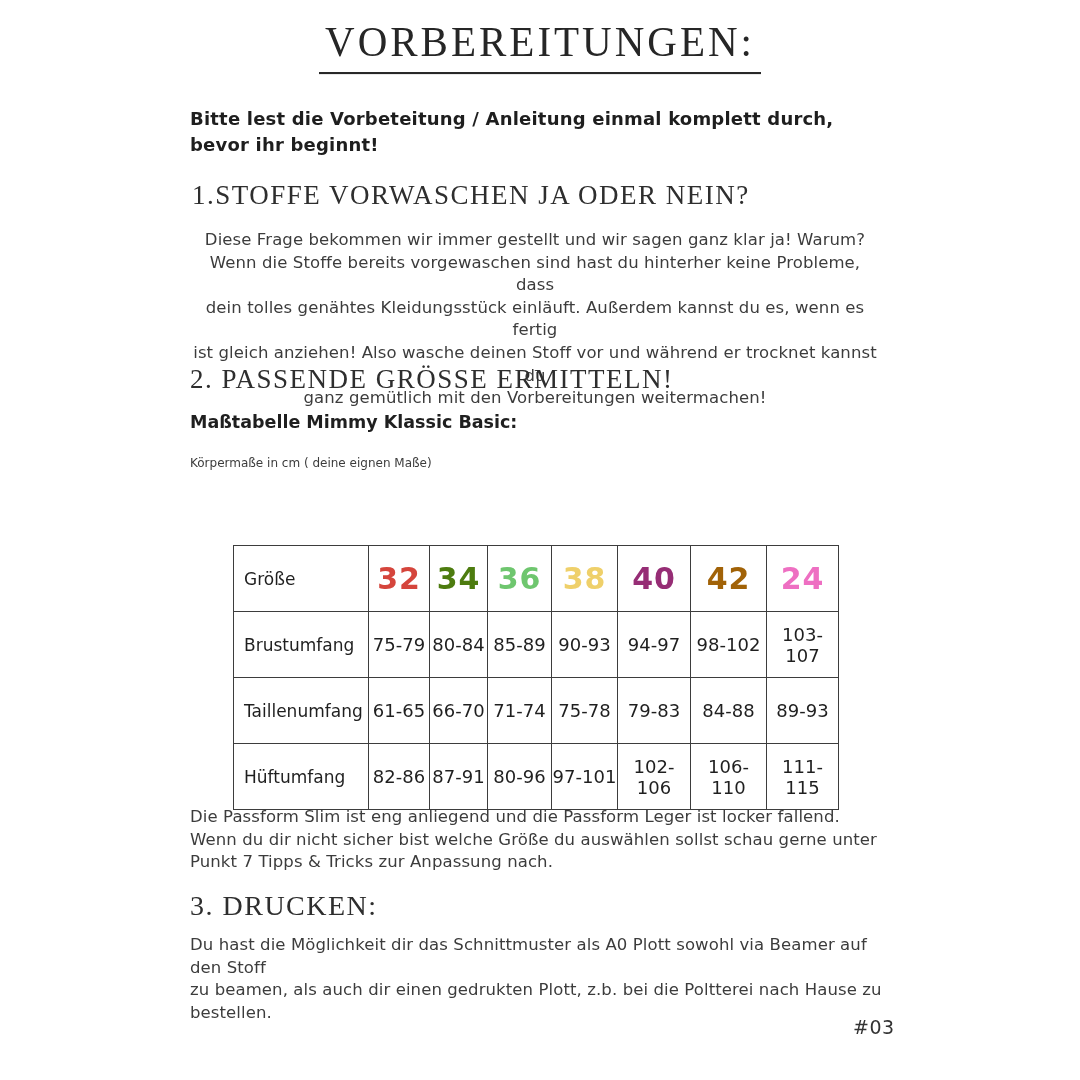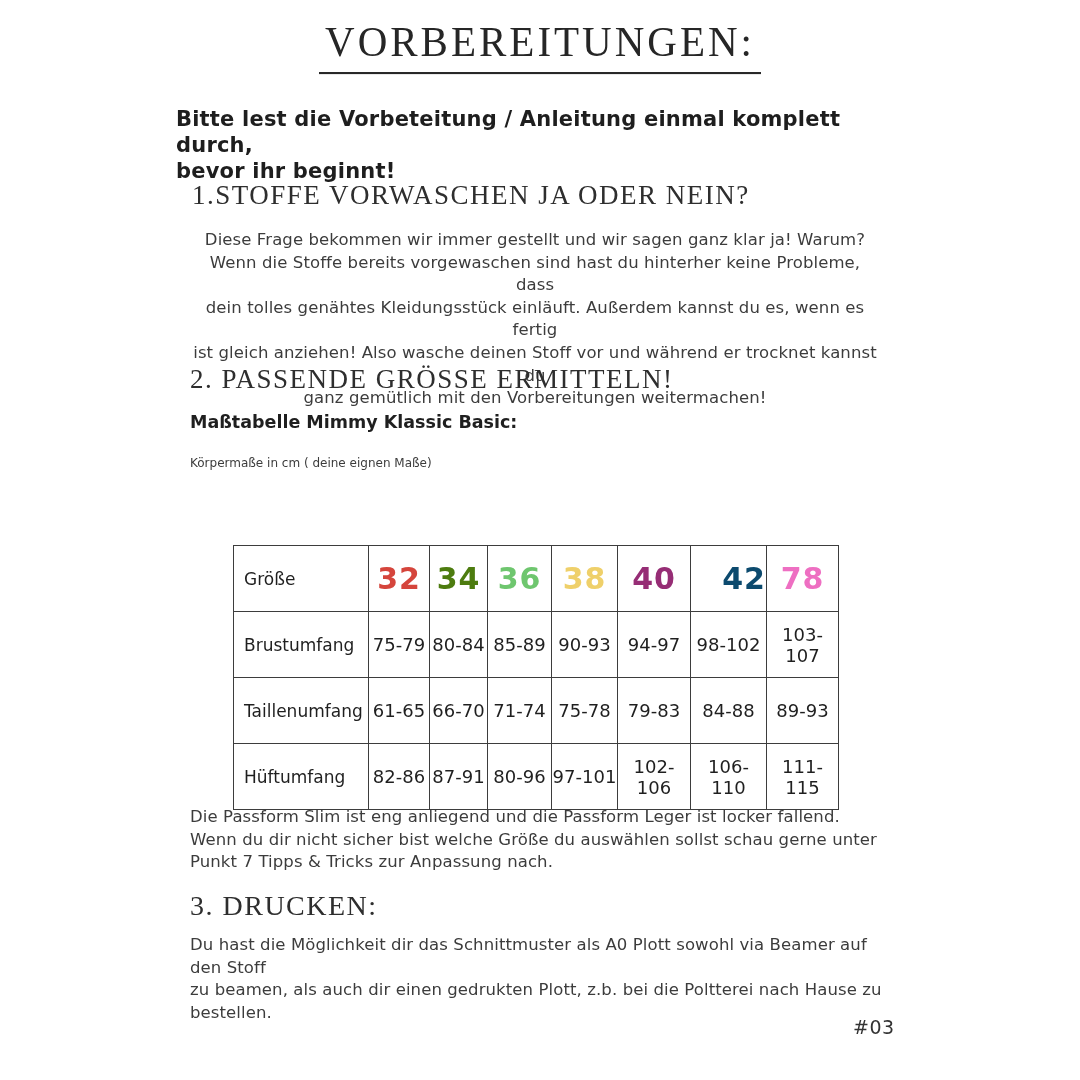--- a/index.html
+++ b/index.html
@@ -22,22 +22,22 @@
     font-weight:400;
     font-size:41px;
     letter-spacing:3px;
     color:#262626;
     border-bottom:2px solid #262626;
     padding:0 6px 5px 6px;
     transform:scaleY(1.04);
   }
 
   .intro{
-    top:106px;left:176px;width:680px;
-    font-weight:700;font-size:21px;line-height:26px;
+    top:106px;left:190px;width:680px;
+    font-weight:700;font-size:18px;line-height:26px;
     color:#1e1e1e;letter-spacing:0.2px;
   }
 
   .section-heading{
     font-family:"Liberation Serif","DejaVu Serif",serif;
     font-weight:400;
     color:#2e2e2e;
     letter-spacing:1.5px;
   }
   .s1-heading{top:180px;left:192px;font-size:27px;}
@@ -123,22 +123,22 @@
         <col style="width:72px">
     </colgroup>
     <tbody>
       <tr>
         <td class="row-label">Größe</td>
         <td class="size-cell" style="color: rgb(213, 69, 60); margin-left: 41px;">32</td>
         <td class="size-cell" style="color: #4d7c0f;">34</td>
         <td class="size-cell" style="color: rgb(110, 198, 110);">36</td>
         <td class="size-cell" style="color: rgb(239, 208, 106);">38</td>
         <td class="size-cell" style="color: rgb(150, 45, 117);">40</td>
-        <td class="size-cell" style="color: #0c4a6e; text-align: right;">42</td>
-        <td class="size-cell" style="color: rgb(238, 111, 194);">78</td>
+        <td class="size-cell" style="color: #a16207;">42</td>
+        <td class="size-cell" style="color: rgb(238, 111, 194);">24</td>
       </tr>
       <tr>
         <td class="row-label">Brustumfang</td>
         <td>75-79</td>
         <td>80-84</td>
         <td>85-89</td>
         <td>90-93</td>
         <td>94-97</td>
         <td>98-102</td>
         <td>103-107</td>

